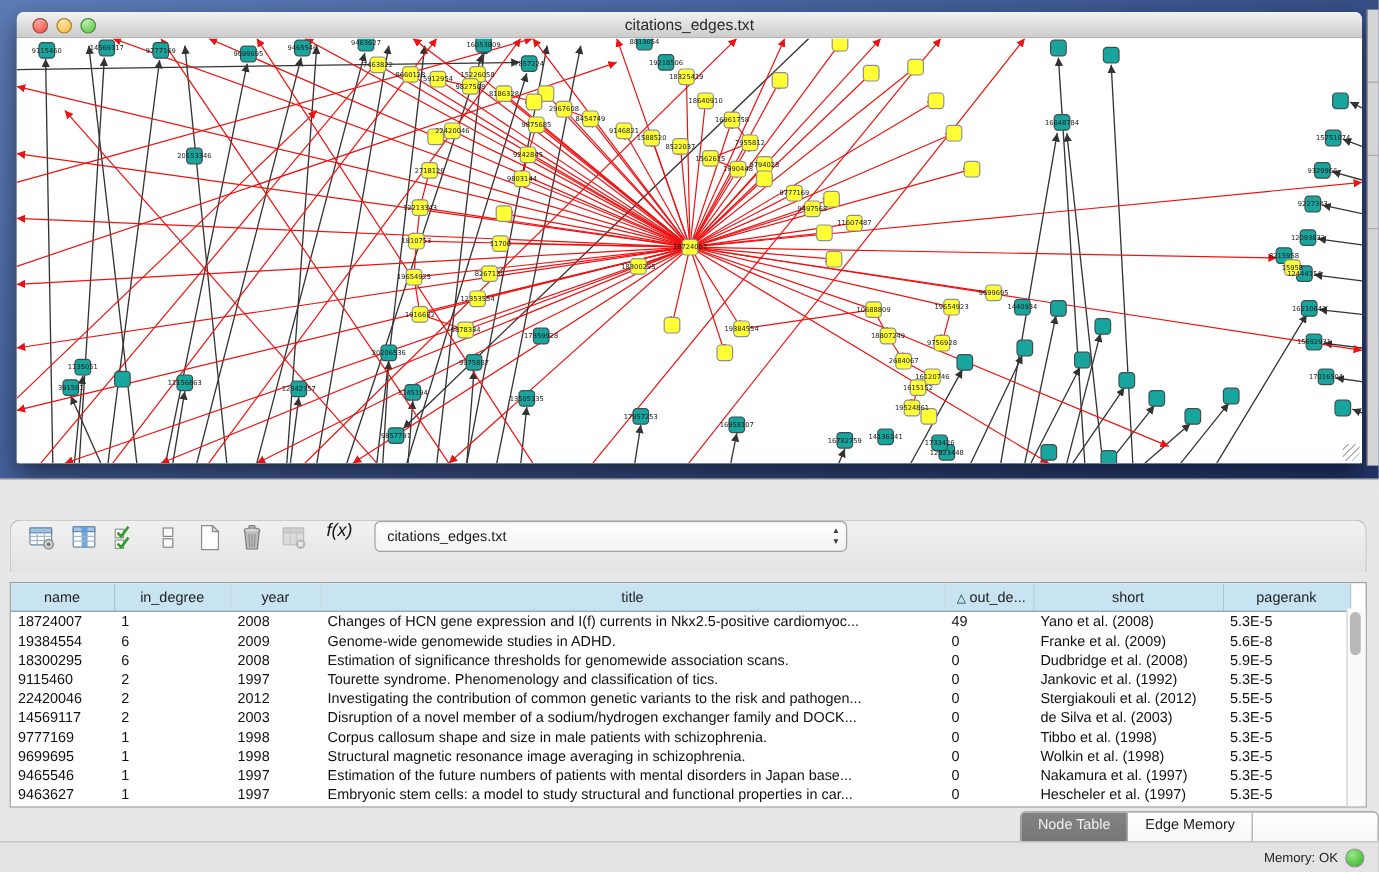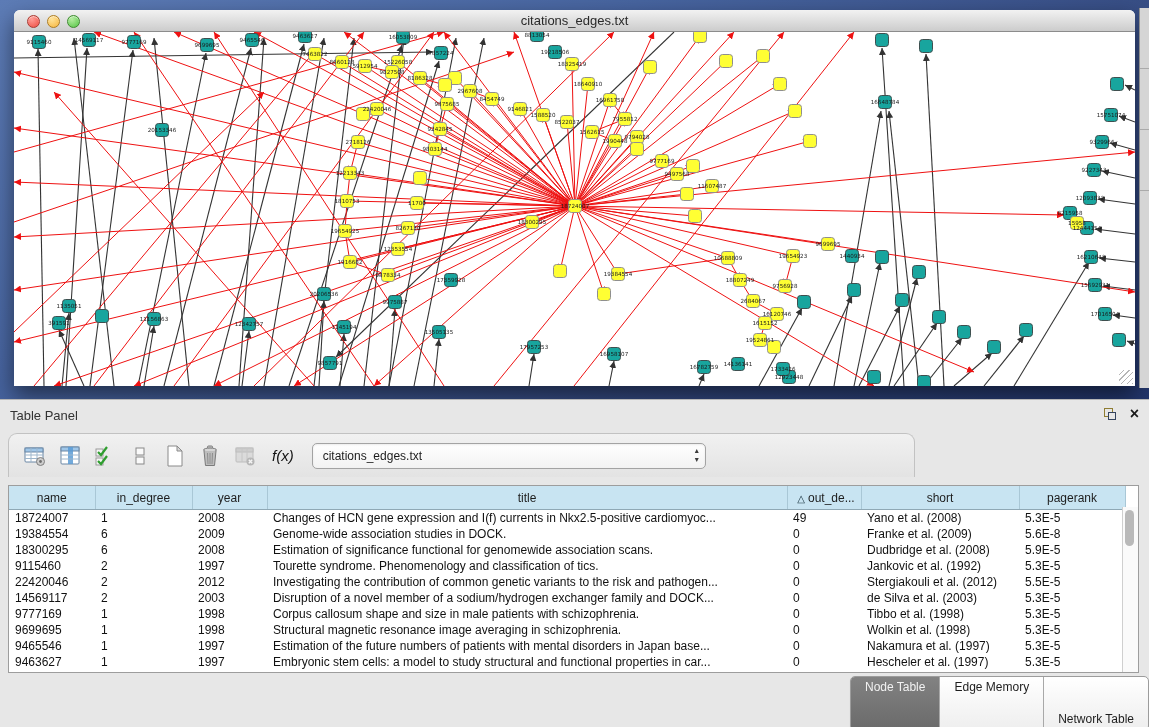--- a/index.html
+++ b/index.html
@@ -31,23 +31,23 @@
   
   .table-panel{position:absolute;top:399px;left:0;width:1149px;height:328px;
     background:#e7e7e7;border-top:1px solid #b6b6b6;}
   .tp-header{position:relative;height:30px;}
   .tp-title{position:absolute;left:10px;top:8px;font-size:13px;color:#333;}
   .tp-actions{position:absolute;right:10px;top:7px;display:flex;align-items:center;gap:14px;}
   .float-ic{position:relative;width:12px;height:12px;}
   .float-ic .fa{position:absolute;left:0;top:0;width:7px;height:7px;border:1.5px solid #8f7d33;background:transparent;}
   .float-ic .fb{position:absolute;right:0;bottom:0;width:6px;height:6px;border:1.5px solid #33435e;background:#e7e7e7;}
   .close-ic{font-size:16px;font-weight:bold;color:#1a1a1a;line-height:14px;cursor:default;}
-  .toolbar{position:absolute;top:33px;left:8px;width:907px;height:44px;box-sizing:border-box;
+  .toolbar{position:absolute;top:33px;left:8px;width:1131px;height:44px;box-sizing:border-box;
     background:linear-gradient(#f1f1f1,#e3e3e3);border:1px solid #c2c2c2;border-bottom:none;
-    border-radius:9px 9px 0 0;display:flex;align-items:center;padding-left:12px;}
+    border-radius:9px 9px 0 0;display:flex;align-items:flex-start;padding-left:12px;}
   .tbtn{width:28px;height:28px;display:flex;align-items:center;justify-content:center;margin-right:7px;}
   .tbtn.dim{opacity:.55;}
   .fx{font-style:italic;font-size:15px;color:#141414;margin:0 4px 0 6px;white-space:nowrap;}
   .combo{margin-left:14px;width:392px;height:24px;border:1px solid #a3a3a3;border-radius:5px;
     background:linear-gradient(#ffffff,#f3f3f3);display:flex;align-items:center;position:relative;
     box-shadow:inset 0 1px 2px rgba(0,0,0,.08);}
   .combo .val{padding-left:10px;font-size:12px;color:#1c1c1c;}
   .combo .step{position:absolute;right:6px;top:2px;display:flex;flex-direction:column;line-height:9px;
     font-size:8px;color:#3a3a3a;text-align:center;}
   
@@ -470,30 +470,20 @@
     </div>
   </div>
   <div class="edge-strip">
       <i></i>
       <i></i>
       <i></i>
     </div>
 </div>
 
 <div class="table-panel">
-  <div class="tp-header">
-    <span class="tp-title">Table Panel</span>
-    <span class="tp-actions">
-      <span class="float-ic">
-          <span class="fa"></span>
-          <span class="fb"></span>
-        </span>
-      <span class="close-ic">×</span>
-    </span>
-  </div>
 
   <div class="toolbar">
     <span class="tbtn">
       <svg width="24" height="24" viewBox="0 0 24 24">
         <rect x="2" y="4" width="18" height="14" rx="1" fill="#ffffff" stroke="#6b87a5"></rect>
         <rect x="2" y="4" width="18" height="4" fill="#9fc6e8" stroke="#6b87a5"></rect>
         <line x1="8" y1="4" x2="8" y2="18" stroke="#9db6cc"></line>
           <line x1="14" y1="4" x2="14" y2="18" stroke="#9db6cc"></line>
         <line x1="2" y1="11" x2="20" y2="11" stroke="#9db6cc"></line>
           <line x1="2" y1="14.5" x2="20" y2="14.5" stroke="#9db6cc"></line>
@@ -586,30 +576,30 @@
             <td>2008</td>
             <td>Changes of HCN gene expression and I(f) currents in Nkx2.5-positive cardiomyoc...</td>
             <td>49</td>
             <td>Yano et al. (2008)</td>
             <td>5.3E-5</td>
           </tr>
           <tr>
             <td>19384554</td>
             <td>6</td>
             <td>2009</td>
-            <td>Genome-wide association studies in DOCK.</td>
+            <td>Genome-wide genomewide studies in ADHD.</td>
             <td>0</td>
             <td>Franke et al. (2009)</td>
             <td>5.6E-8</td>
           </tr>
           <tr>
             <td>18300295</td>
             <td>6</td>
             <td>2008</td>
-            <td>Estimation of significance functional for genomewide association scans.</td>
+            <td>Estimation of significance thresholds for genomewide association scans.</td>
             <td>0</td>
             <td>Dudbridge et al. (2008)</td>
             <td>5.9E-5</td>
           </tr>
           <tr>
             <td>9115460</td>
             <td>2</td>
             <td>1997</td>
             <td>Tourette syndrome. Phenomenology and classification of tics.</td>
             <td>0</td>
@@ -678,13 +668,17 @@
   </div>
 
   <div class="tabs">
     <div class="seg">
       <span class="tab selected">Node Table</span>
       <span class="tab">Edge Memory</span>
       <span class="tab">Network Table</span>
     </div>
   </div>
 
+  <div class="statusbar">
+    <span class="mem">Memory: OK</span>
+    <span class="memdot"></span>
+  </div>
 </div>
 
 </body></html>

